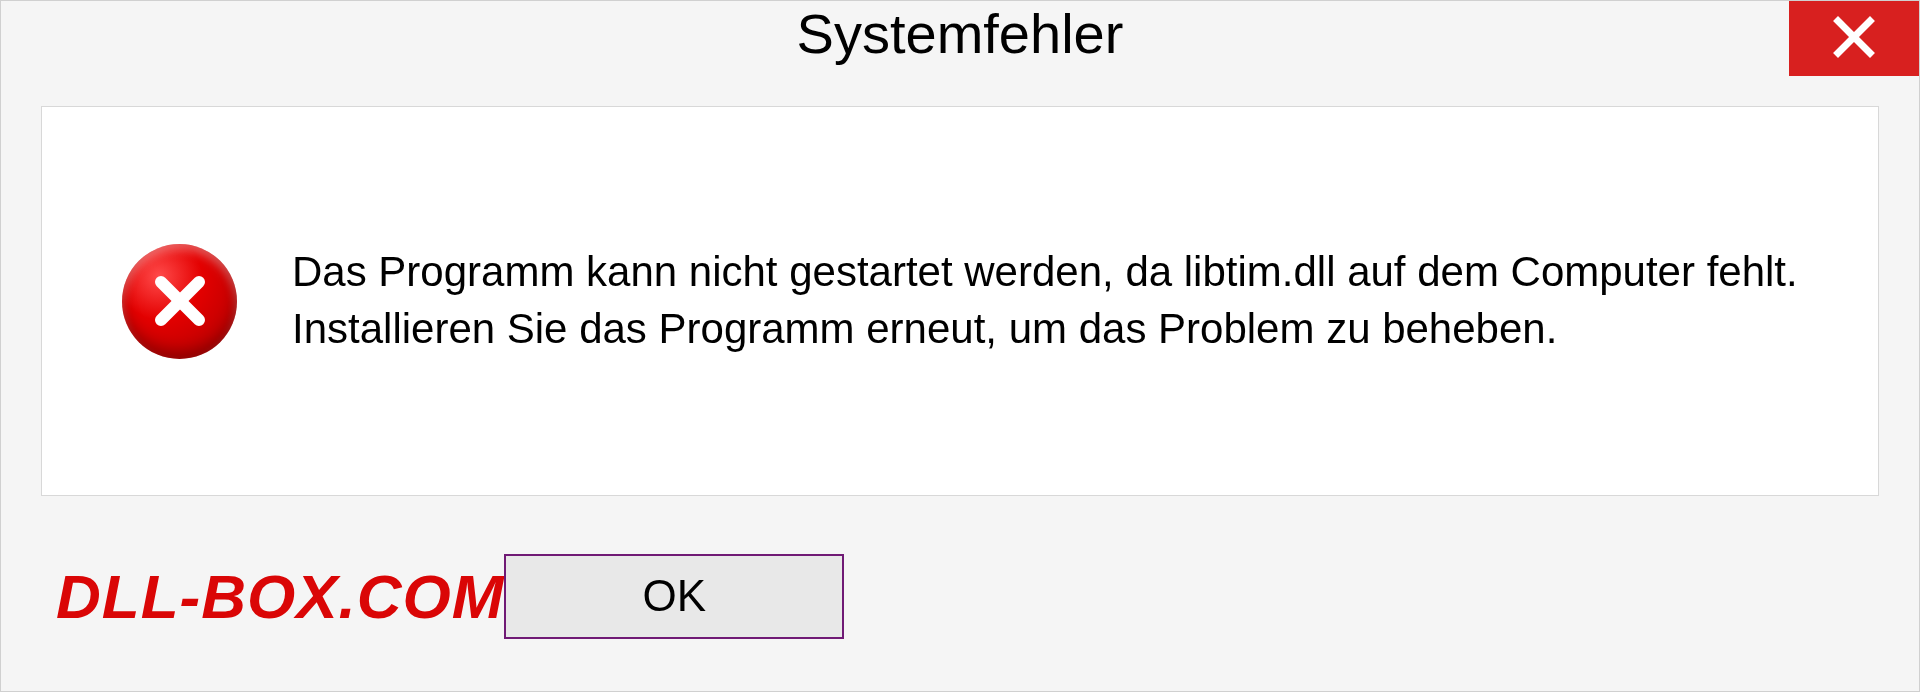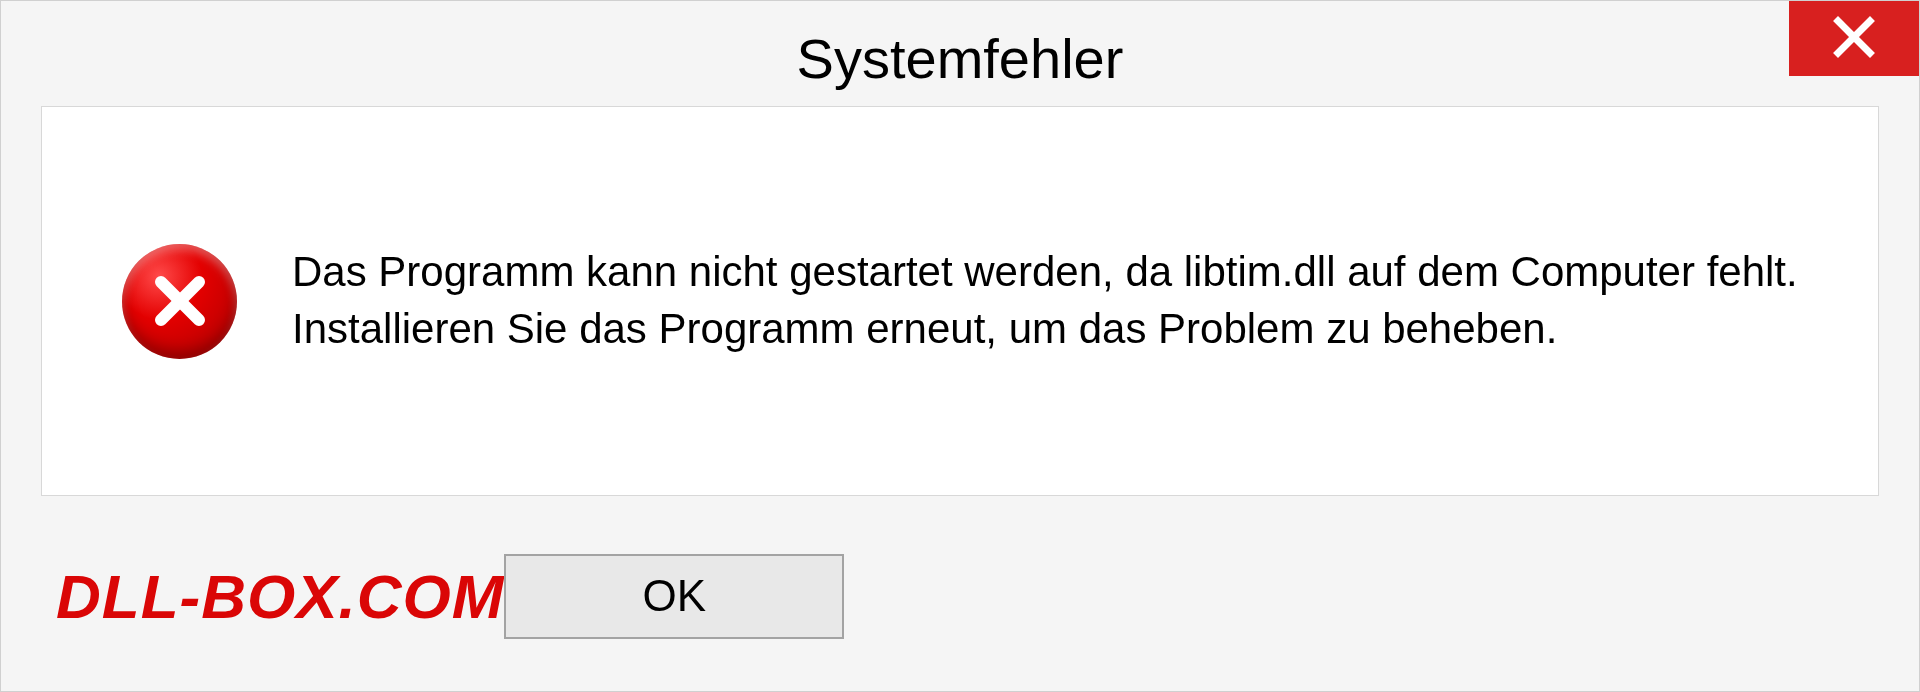--- a/index.html
+++ b/index.html
@@ -19,21 +19,21 @@
       top: 0;
       left: 0;
       width: 1920px;
       height: 692px;
       background: #f5f5f5;
       border: 1px solid #d0d0d0;
     }
     .titlebar {
       height: 90px;
       display: flex;
-      align-items: flex-end;
+      align-items: flex-start;
       justify-content: center;
       position: relative;
     }
     .title {
       font-size: 56px;
       color: #000;
       font-weight: 400;
     }
     .close-btn {
       position: absolute;
@@ -96,21 +96,21 @@
       font-weight: 900;
       font-style: italic;
       color: #da0606;
       letter-spacing: 1px;
       font-family: Arial, sans-serif;
     }
     .ok-btn {
       width: 340px;
       height: 85px;
       background: #e8e8e8;
-      border: 2px solid #a3a3a3;
+      border: 2px solid #701a75;
       font-size: 44px;
       color: #000;
       display: flex;
       align-items: center;
       justify-content: center;
       cursor: pointer;
       font-family: "Segoe UI", Arial, sans-serif;
     }
   </style>
 </head>

